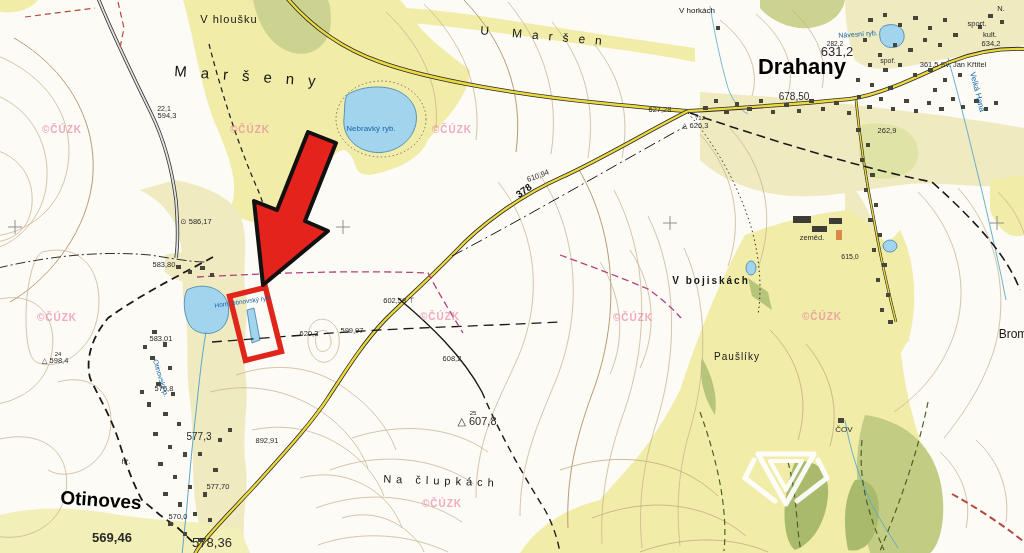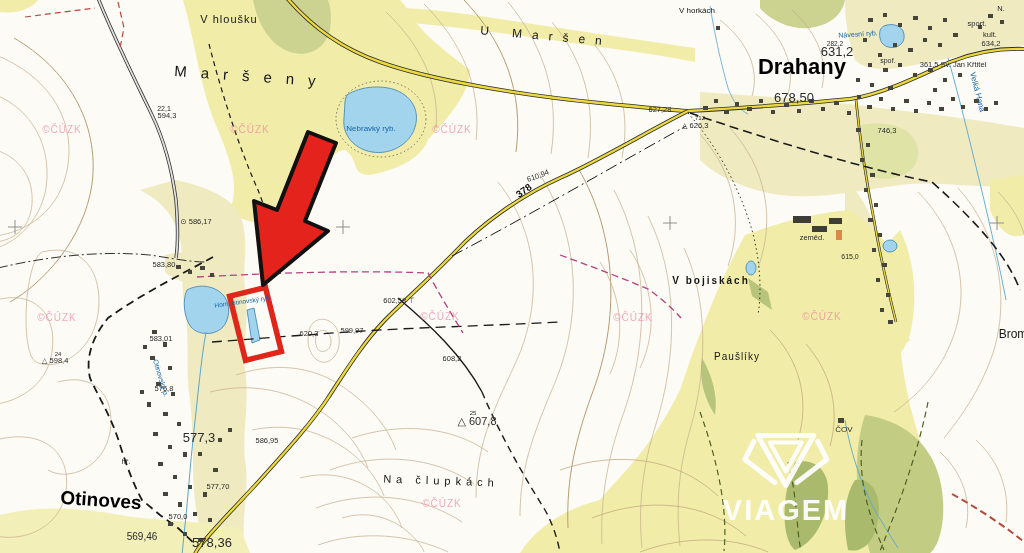--- a/index.html
+++ b/index.html
@@ -7,21 +7,21 @@
          font-family:"Liberation Sans",sans-serif;}
   .stage svg.base{position:absolute;left:0;top:0;}
   #labels{position:absolute;left:0;top:0;width:100%;height:100%;}
   .lbl{position:absolute;white-space:nowrap;color:#1c1c1c;line-height:1;pointer-events:none;}
   .place-lg{font-weight:bold;color:#000;}
   .place{color:#161616;}
   .water{color:#1565a8;}
   .elev{color:#2a2a2a;}
   .road-num{font-weight:bold;color:#111;}
   .misc{color:#2a2a2a;}
-  .wm{color:rgba(232,120,156,0.62);font-weight:normal;letter-spacing:1px;}
+  .wm{color:rgba(232,120,156,0.62);font-weight:bold;letter-spacing:1px;}
   .logo{position:absolute;left:786px;top:478px;transform:translate(-50%,-50%);
         display:flex;flex-direction:column;align-items:center;opacity:0.94;}
   .logo-text{color:#fff;font-weight:bold;font-size:29px;letter-spacing:2px;margin-top:4px;}
 </style>
 </head>
 <body>
 
 <div class="stage">
 
 <svg class="base" width="1024" height="553" viewBox="0 0 1024 553" xmlns="http://www.w3.org/2000/svg">
@@ -310,30 +310,30 @@
       <span class="lbl elev" style="left: 55px; top: 361px; font-size: 7.5px; transform: translate(-50%, -50%) rotate(0deg);">△ 598,4</span>
       <span class="lbl elev" style="left: 660px; top: 110px; font-size: 7.5px; transform: translate(-50%, -50%) rotate(0deg);">627,28</span>
       <span class="lbl elev" style="left: 700px; top: 118px; font-size: 6px; transform: translate(-50%, -50%) rotate(0deg);">712</span>
       <span class="lbl elev" style="left: 695px; top: 126px; font-size: 7.5px; transform: translate(-50%, -50%) rotate(0deg);">△ 626,3</span>
       <span class="lbl elev" style="left: 538px; top: 176px; font-size: 7.5px; transform: translate(-50%, -50%) rotate(-20deg);">610,94</span>
       <span class="lbl road-num" style="left: 524px; top: 191px; font-size: 10px; transform: translate(-50%, -50%) rotate(-35deg);">378</span>
       <span class="lbl elev" style="left: 399px; top: 301px; font-size: 7.5px; transform: translate(-50%, -50%) rotate(0deg);">602,58 ⊤</span>
       <span class="lbl elev" style="left: 309px; top: 334px; font-size: 7.5px; transform: translate(-50%, -50%) rotate(0deg);">620,3</span>
       <span class="lbl elev" style="left: 352px; top: 331px; font-size: 7.5px; transform: translate(-50%, -50%) rotate(0deg);">599,97</span>
       <span class="lbl elev" style="left: 452px; top: 359px; font-size: 7.5px; transform: translate(-50%, -50%) rotate(0deg);">608,2</span>
-      <span class="lbl elev" style="left: 267px; top: 441px; font-size: 7.5px; transform: translate(-50%, -50%) rotate(0deg);">586,95</span>
-      <span class="lbl elev" style="left: 199px; top: 437px; font-size: 13px; transform: translate(-50%, -50%) rotate(0deg);">577,3</span>
+      <span class="lbl elev" style="left: 267px; top: 441px; font-size: 7.5px; transform: translate(-50%, -50%) rotate(0deg);">892,91</span>
+      <span class="lbl elev" style="left: 199px; top: 437px; font-size: 10px; transform: translate(-50%, -50%) rotate(0deg);">577,3</span>
       <span class="lbl elev" style="left: 218px; top: 487px; font-size: 7.5px; transform: translate(-50%, -50%) rotate(0deg);">577,70</span>
       <span class="lbl elev" style="left: 178px; top: 517px; font-size: 7.5px; transform: translate(-50%, -50%) rotate(0deg);">570,0</span>
-      <span class="lbl elev" style="left: 142px; top: 537px; font-size: 10px; transform: translate(-50%, -50%) rotate(0deg);">569,46</span>
+      <span class="lbl elev" style="left: 112px; top: 537px; font-size: 13px; transform: translate(-50%, -50%) rotate(0deg); font-weight: bold;">569,46</span>
       <span class="lbl elev" style="left: 212px; top: 542px; font-size: 13px; transform: translate(-50%, -50%) rotate(0deg);">578,36</span>
       <span class="lbl elev" style="left: 835px; top: 44px; font-size: 6.5px; transform: translate(-50%, -50%) rotate(0deg);">282,2</span>
       <span class="lbl elev" style="left: 837px; top: 51px; font-size: 13px; transform: translate(-50%, -50%) rotate(0deg);">631,2</span>
-      <span class="lbl elev" style="left: 794px; top: 97px; font-size: 13px; transform: translate(-50%, -50%) rotate(0deg);">678,50</span>
-      <span class="lbl elev" style="left: 887px; top: 131px; font-size: 7.5px; transform: translate(-50%, -50%) rotate(0deg);">746,3</span>
+      <span class="lbl elev" style="left: 794px; top: 97px; font-size: 10px; transform: translate(-50%, -50%) rotate(0deg);">678,50</span>
+      <span class="lbl elev" style="left: 887px; top: 131px; font-size: 7.5px; transform: translate(-50%, -50%) rotate(0deg);">262,9</span>
       <span class="lbl elev" style="left: 991px; top: 44px; font-size: 7.5px; transform: translate(-50%, -50%) rotate(0deg);">634,2</span>
       <span class="lbl elev" style="left: 953px; top: 65px; font-size: 7.5px; transform: translate(-50%, -50%) rotate(0deg);">361,5 Sv. Jan Křtitel</span>
       <span class="lbl elev" style="left: 850px; top: 256px; font-size: 7px; transform: translate(-50%, -50%) rotate(0deg);">615,0</span>
       <span class="lbl elev" style="left: 473px; top: 413px; font-size: 6px; transform: translate(-50%, -50%) rotate(0deg);">25</span>
       <span class="lbl elev" style="left: 477px; top: 421px; font-size: 11px; transform: translate(-50%, -50%) rotate(0deg); text-align: center;">△ 607,8</span>
       <span class="lbl misc" style="left: 126px; top: 462px; font-size: 7.5px; transform: translate(-50%, -50%) rotate(0deg);">hř.</span>
       <span class="lbl misc" style="left: 977px; top: 24px; font-size: 7.5px; transform: translate(-50%, -50%) rotate(0deg);">sport.</span>
       <span class="lbl misc" style="left: 990px; top: 35px; font-size: 7.5px; transform: translate(-50%, -50%) rotate(0deg);">kult.</span>
       <span class="lbl misc" style="left: 1001px; top: 9px; font-size: 7.5px; transform: translate(-50%, -50%) rotate(0deg);">N.</span>
       <span class="lbl misc" style="left: 888px; top: 60px; font-size: 7px; transform: translate(-50%, -50%) rotate(0deg);">spoř.</span>
@@ -351,16 +351,15 @@
 
 <div class="logo">
   <svg width="96" height="60" viewBox="738 434 96 60" xmlns="http://www.w3.org/2000/svg">
     <g fill="none" stroke="#fff" stroke-width="5" stroke-linecap="round" stroke-linejoin="round">
       <path d="M 758,440 L 814,440 L 786,490 Z"></path>
       <path d="M 770,447 L 802,447 L 786,476 Z" stroke-width="4"></path>
       <path d="M 754,446 L 745,464 L 775,487"></path>
       <path d="M 818,446 L 827,464 L 797,487"></path>
     </g>
   </svg>
-  <div class="logo-text">VIAGEM</div>
 </div>
 
 </div>
 
 </body></html>

